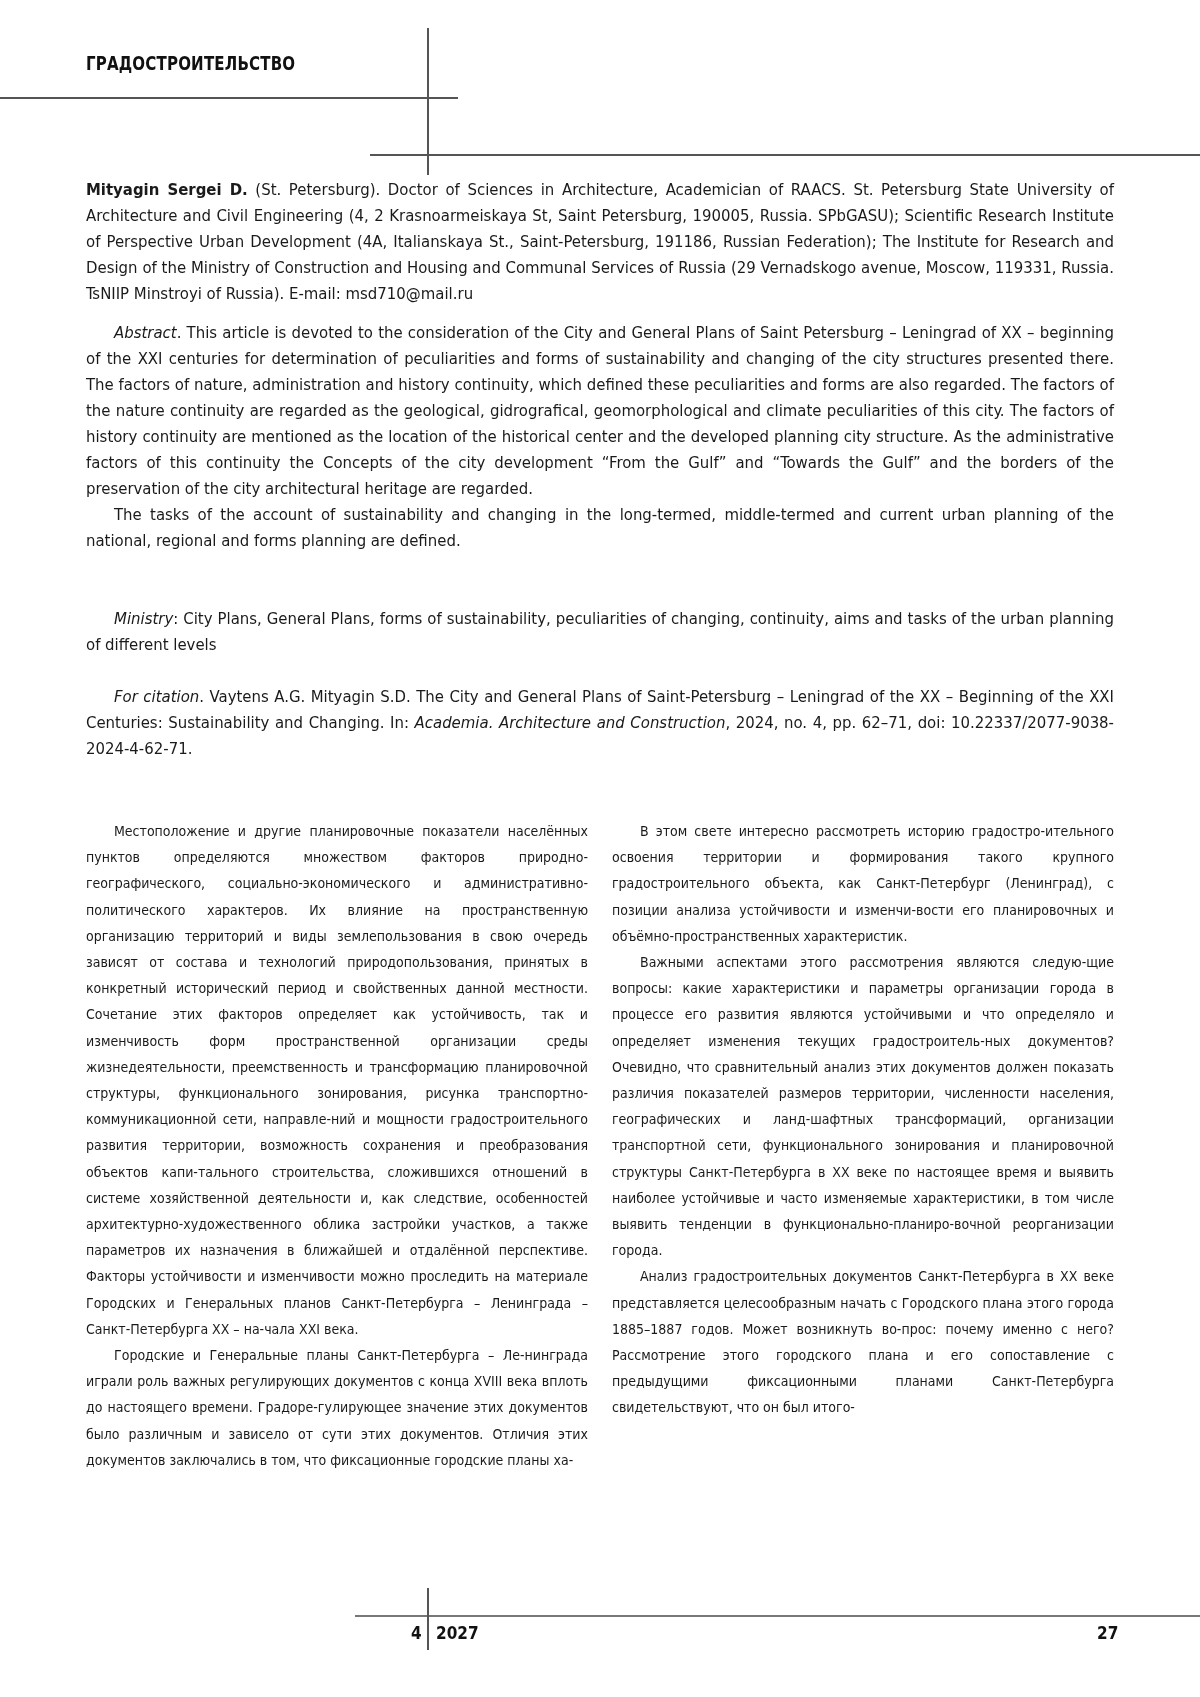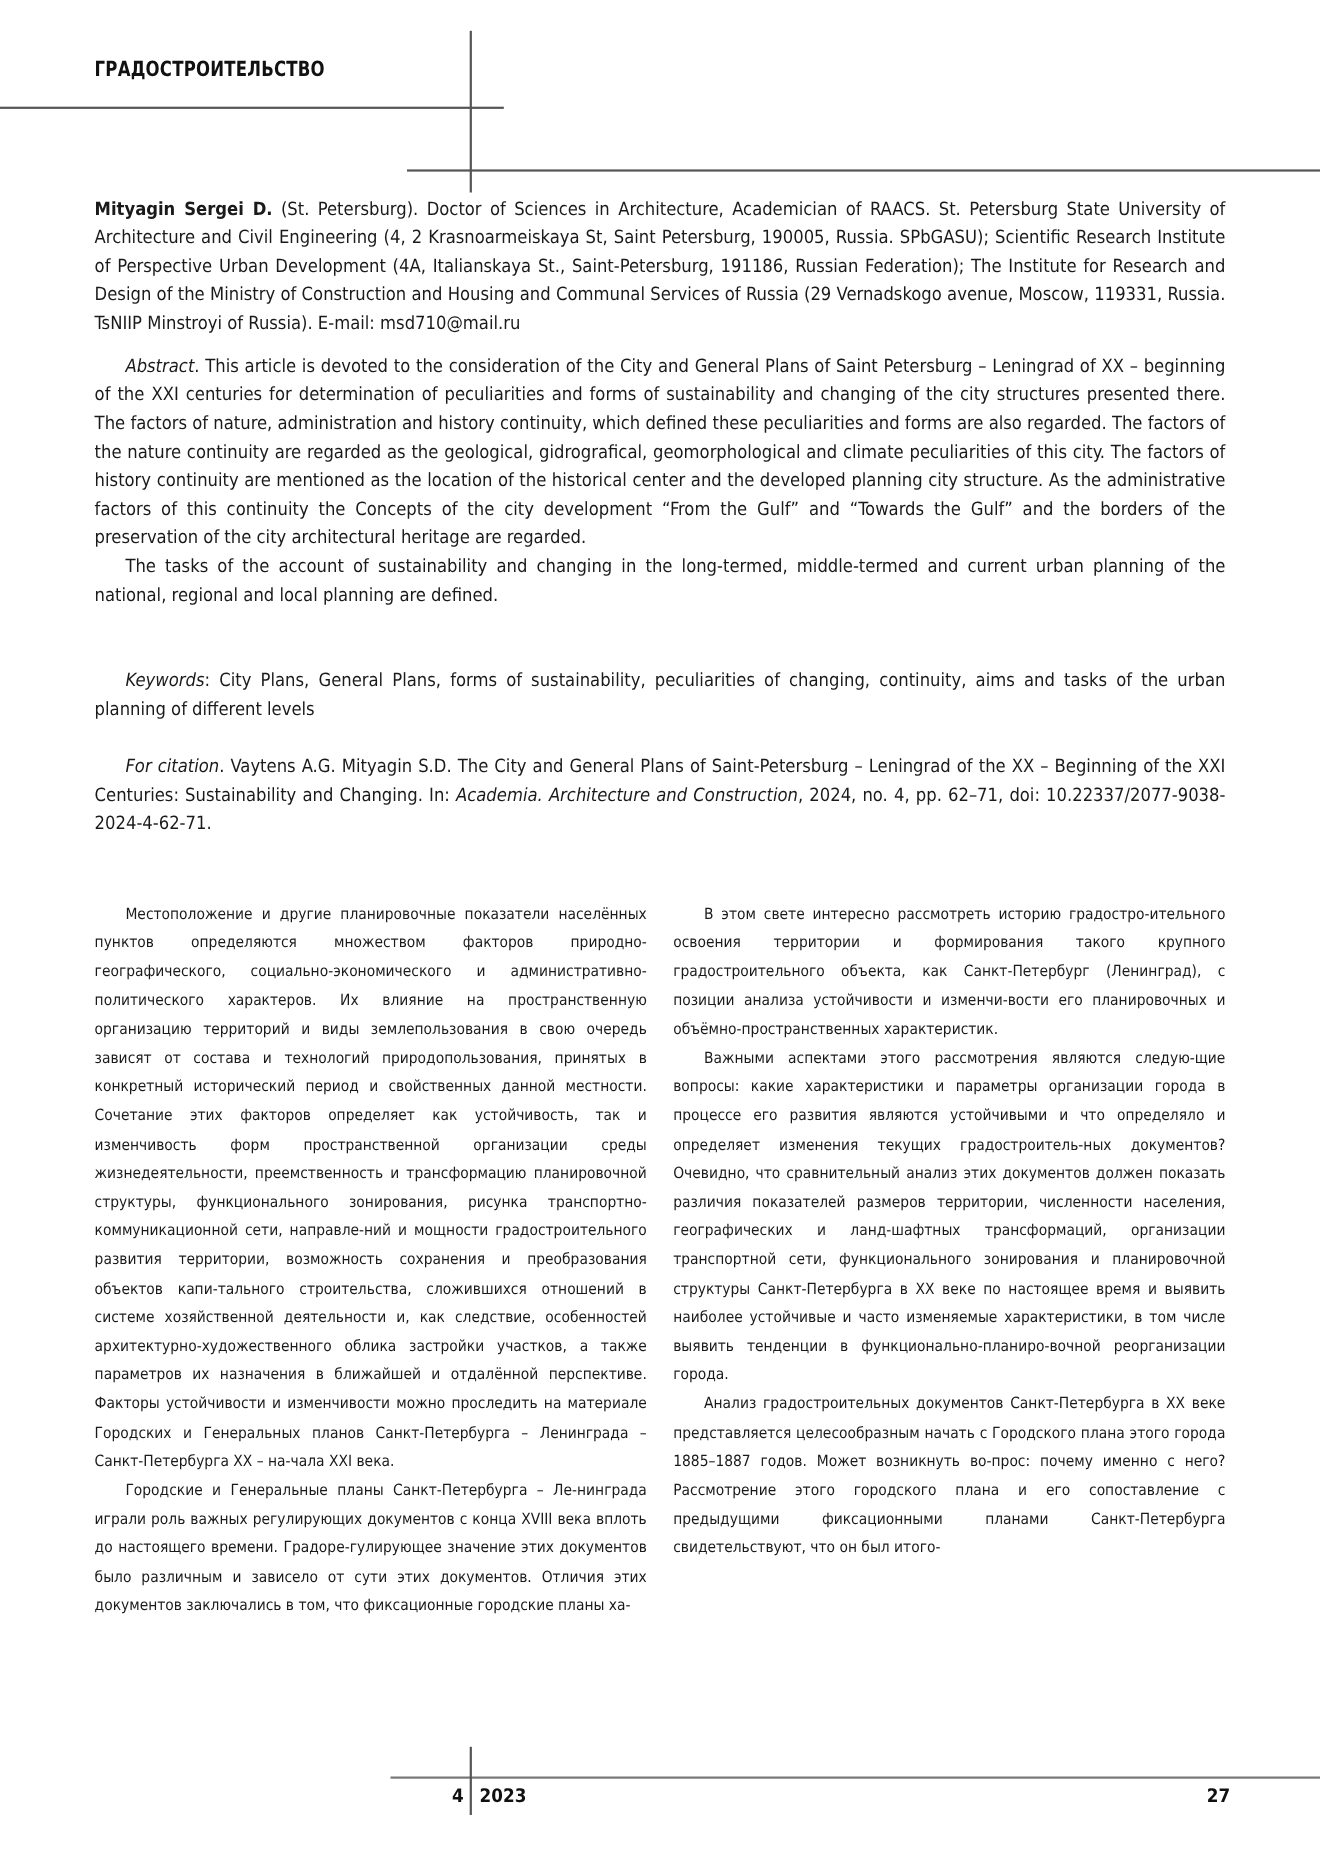--- a/index.html
+++ b/index.html
@@ -27,39 +27,39 @@
 <div class="line" style="left:370px; top:154px; width:830px; height:1.5px;"></div>
 
 <div class="section-title">ГРАДОСТРОИТЕЛЬСТВО</div>
 
 <div class="eng" style="top:177px;">
   <p><b>Mityagin Sergei D.</b><span> (St. Petersburg). Doctor of Sciences in Architecture, Academician of RAACS. St. Petersburg State University of Architecture and Civil Engineering (4, 2 Krasnoarmeiskaya St, Saint Petersburg, 190005, Russia. SPbGASU); Scientific Research Institute of Perspective Urban Development (4A, Italianskaya St., Saint-Petersburg, 191186, Russian Federation); The Institute for Research and Design of the Ministry of Construction and Housing and Communal Services of Russia (29 Vernadskogo avenue, Moscow, 119331, Russia. TsNIIP Minstroyi of Russia). E-mail: msd710@mail.ru</span></p>
 </div>
 
 <div class="eng" style="top:320px;">
   <p class="indent"><i>Abstract</i><span>. This article is devoted to the consideration of the City and General Plans of Saint Petersburg – Leningrad of XX – beginning of the XXI centuries for determination of peculiarities and forms of sustainability and changing of the city structures presented there. The factors of nature, administration and history continuity, which defined these peculiarities and forms are also regarded. The factors of the nature continuity are regarded as the geological, gidrografical, geomorphological and climate peculiarities of this city. The factors of history continuity are mentioned as the location of the historical center and the developed planning city structure. As the administrative factors of this continuity the Concepts of the city development “From the Gulf” and “Towards the Gulf” and the borders of the preservation of the city architectural heritage are regarded.</span></p>
-  <p class="indent">The tasks of the account of sustainability and changing in the long-termed, middle-termed and current urban planning of the national, regional and local planning are defined.</p>
+  <p class="indent">The tasks of the account of sustainability and changing in the long-termed, middle-termed and current urban planning of the national, regional and forms planning are defined.</p>
 </div>
 
 <div class="eng" style="top:606px;">
-  <p class="indent"><i>Keywords</i><span>: City Plans, General Plans, forms of sustainability, peculiarities of changing, continuity, aims and tasks of the urban planning of different levels</span></p>
+  <p class="indent"><i>Ministry</i><span>: City Plans, General Plans, forms of sustainability, peculiarities of changing, continuity, aims and tasks of the urban planning of different levels</span></p>
 </div>
 
 <div class="eng" style="top:684px;">
   <p class="indent"><i>For citation</i><span>. Vaytens A.G. Mityagin S.D. The City and General Plans of Saint-Petersburg – Leningrad of the XX – Beginning of the XXI Centuries: Sustainability and Changing. In: </span><i>Academia. Architecture and Construction</i><span>, 2024, no. 4, pp. 62–71, doi: 10.22337/2077-9038-2024-4-62-71.</span></p>
 </div>
 
 <div class="col" style="left:86px; top:818px;">
   <p class="indent">Местоположение и другие планировочные показатели населённых пунктов определяются множеством факторов природно-географического, социально-экономического и административно-политического характеров. Их влияние на пространственную организацию территорий и виды землепользования в свою очередь зависят от состава и технологий природопользования, принятых в конкретный исторический период и свойственных данной местности. Сочетание этих факторов определяет как устойчивость, так и изменчивость форм пространственной организации среды жизнедеятельности, преемственность и трансформацию планировочной структуры, функционального зонирования, рисунка транспортно-коммуникационной сети, направле-ний и мощности градостроительного развития территории, возможность сохранения и преобразования объектов капи-тального строительства, сложившихся отношений в системе хозяйственной деятельности и, как следствие, особенностей архитектурно-художественного облика застройки участков, а также параметров их назначения в ближайшей и отдалённой перспективе. Факторы устойчивости и изменчивости можно проследить на материале Городских и Генеральных планов Санкт-Петербурга – Ленинграда – Санкт-Петербурга XX – на-чала XXI века.</p>
   <p class="indent">Городские и Генеральные планы Санкт-Петербурга – Ле-нинграда играли роль важных регулирующих документов с конца XVIII века вплоть до настоящего времени. Градоре-гулирующее значение этих документов было различным и зависело от сути этих документов. Отличия этих документов заключались в том, что фиксационные городские планы ха-</p>
 </div>
 
 <div class="col" style="left:612px; top:818px;">
   <p class="indent">В этом свете интересно рассмотреть историю градостро-ительного освоения территории и формирования такого крупного градостроительного объекта, как Санкт-Петербург (Ленинград), с позиции анализа устойчивости и изменчи-вости его планировочных и объёмно-пространственных характеристик.</p>
   <p class="indent">Важными аспектами этого рассмотрения являются следую-щие вопросы: какие характеристики и параметры организации города в процессе его развития являются устойчивыми и что определяло и определяет изменения текущих градостроитель-ных документов? Очевидно, что сравнительный анализ этих документов должен показать различия показателей размеров территории, численности населения, географических и ланд-шафтных трансформаций, организации транспортной сети, функционального зонирования и планировочной структуры Санкт-Петербурга в XX веке по настоящее время и выявить наиболее устойчивые и часто изменяемые характеристики, в том числе выявить тенденции в функционально-планиро-вочной реорганизации города.</p>
   <p class="indent">Анализ градостроительных документов Санкт-Петербурга в XX веке представляется целесообразным начать с Городского плана этого города 1885–1887 годов. Может возникнуть во-прос: почему именно с него? Рассмотрение этого городского плана и его сопоставление с предыдущими фиксационными планами Санкт-Петербурга свидетельствуют, что он был итого-</p>
 </div>
 
 <div class="line" style="left:355px; top:1615px; width:845px; height:2px; background:#777;"></div>
 <div class="line" style="left:427px; top:1588px; width:1.5px; height:62px;"></div>
 <div class="footer-num" style="left:411px;">4</div>
-<div class="footer-num" style="left:436px;">2023</div>
+<div class="footer-num" style="left:436px;">2027</div>
 <div class="footer-num" style="left:1097px;">27</div>
 
 </body></html>

